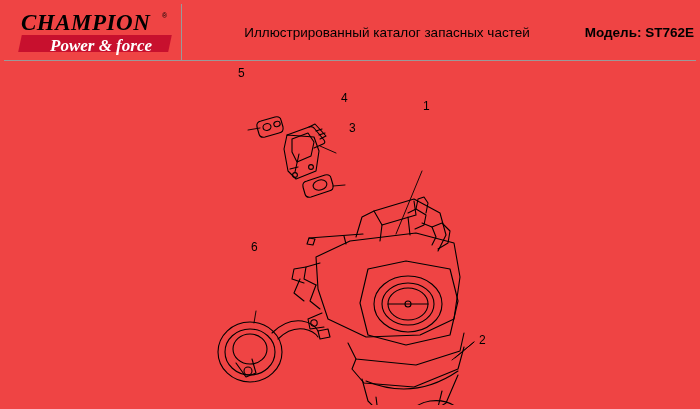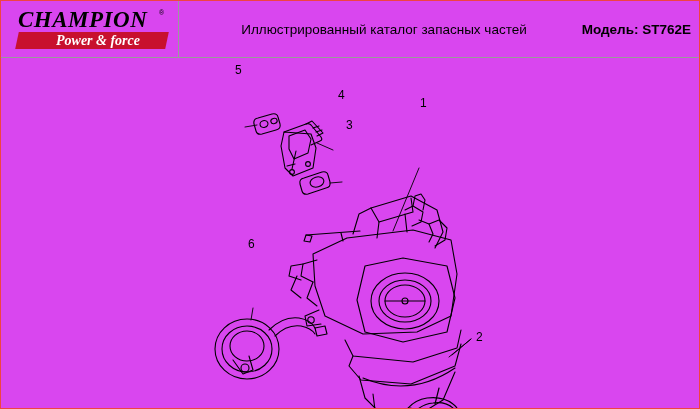--- a/index.html
+++ b/index.html
@@ -7,23 +7,23 @@
     padding: 0;
     background: #ffffff;
   }
   body {
     font-family: "Liberation Sans", sans-serif;
   }
   #page {
     position: relative;
     width: 700px;
     height: 409px;
-    background: #d946ef;
-    box-sizing: border-box;
-    border: 1px solid #ef4444;
+    background: #ef4444;
+    box-sizing: border-box;
+    border: 4px solid #ef4444;
     overflow: hidden;
   }
   
   #header {
     position: absolute;
     left: 0; top: 0;
     width: 700px;
     height: 57px;
     box-sizing: border-box;
     border-bottom: 1px solid #9a9a9a;
@@ -65,21 +65,21 @@
     transform: skewX(-12deg);
   }
   #brand-tagline {
     position: absolute;
     left: 22px;
     top: 32px;
     width: 150px;
     font-family: "Liberation Serif", serif;
     font-weight: bold;
     font-style: italic;
-    font-size: 14px;
+    font-size: 17px;
     color: #ffffff;
     text-align: center;
     white-space: nowrap;
   }
   #catalog-title {
     position: absolute;
     left: 193px;
     top: 0;
     width: 380px;
     height: 56px;

